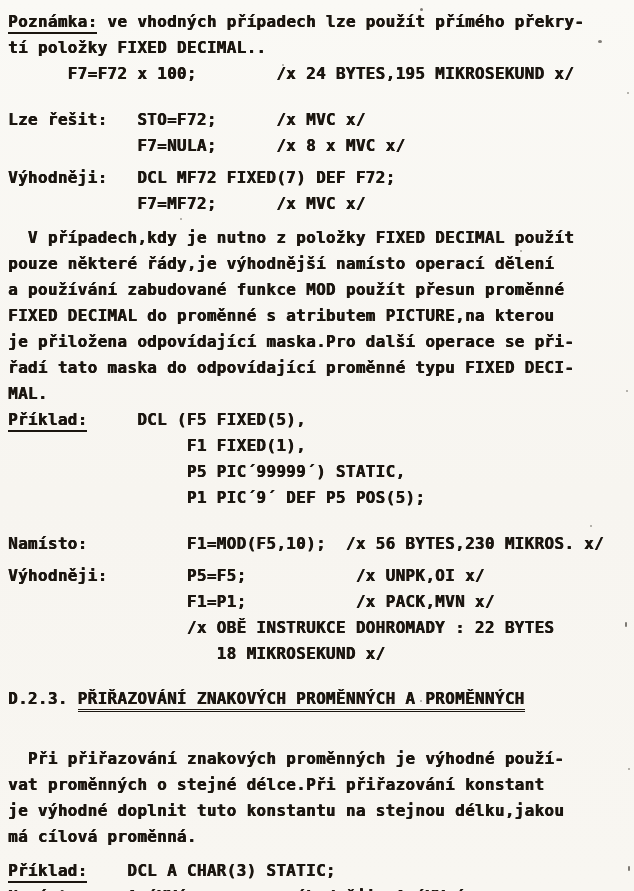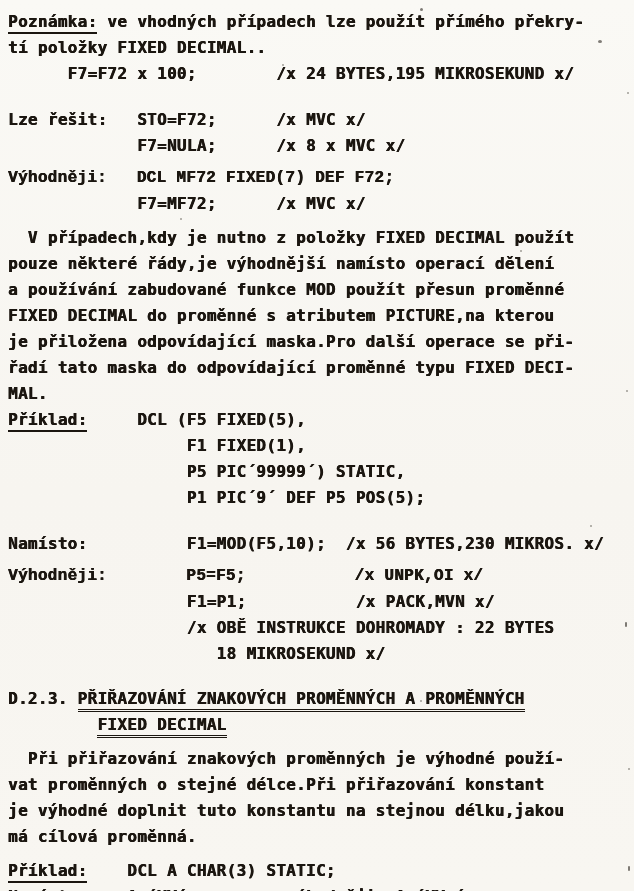--- a/index.html
+++ b/index.html
@@ -21,21 +21,21 @@
     line-height:26px;
     letter-spacing:0.3px;
   }
   .line{
     white-space:pre;
     text-shadow:0.5px 0 0 currentColor, 0 0.4px 0.4px rgba(27,22,16,0.75);
     -webkit-font-smoothing:none;
   }
   .ul{ border-bottom:2px solid currentColor; padding-bottom:1px; }
   .hv{ border-bottom:3px double currentColor; padding-bottom:1px; }
-  .g4{margin-top:20px;} .g6{margin-top:6px;font-family:Liberation Mono, monospace;} .g8{margin-top:8px;}
+  .g4{margin-top:20px;} .g6{margin-top:6px;} .g8{margin-top:8px;}
   .g12{margin-top:19px;} .g16{}
   .spk{
     position:absolute; width:3px; height:3px; border-radius:50%;
     background:rgba(25,20,13,0.55); pointer-events:none;
   }
   .spk.s2{width:2px;height:2px;background:rgba(25,20,13,0.4);}
 </style>
 </head>
 <body>
 
@@ -63,21 +63,21 @@
   <div class="line"><span>                  P5 PIC´99999´) STATIC,</span></div>
   <div class="line"><span>                  P1 PIC´9´ DEF P5 POS(5);</span></div>
 
   <div class="line g4"><span>Namísto:          F1=MOD(F5,10);  /x 56 BYTES,230 MIKROS. x/</span></div>
   <div class="line g6"><span>Výhodněji:        P5=F5;           /x UNPK,OI x/</span></div>
   <div class="line"><span>                  F1=P1;           /x PACK,MVN x/</span></div>
   <div class="line"><span>                  /x OBĚ INSTRUKCE DOHROMADY : 22 BYTES</span></div>
   <div class="line"><span>                     18 MIKROSEKUND x/</span></div>
 
   <div class="line g12"><span>D.2.3. </span><span class="hv">PŘIŘAZOVÁNÍ ZNAKOVÝCH PROMĚNNÝCH A PROMĚNNÝCH</span></div>
-  <div class="line"><span>         </span><span class="hv">FIXED DECIMAL</span></div>
+  <div class="line"><span>         </span></div>
 
   <div class="line g8"><span>  Při přiřazování znakových proměnných je výhodné použí-</span></div>
   <div class="line"><span>vat proměnných o stejné délce.Při přiřazování konstant</span></div>
   <div class="line"><span>je výhodné doplnit tuto konstantu na stejnou délku,jakou</span></div>
   <div class="line"><span>má cílová proměnná.</span></div>
 
   <div class="line g8"><span class="ul">Příklad:</span><span>    DCL A CHAR(3) STATIC;</span></div>
   <div class="line"><span>Namísto:    A=´XY´;         výhodněji: A=´XY ´;</span></div>
 
   <i class="spk" style="left:420px;top:8px;"></i>

